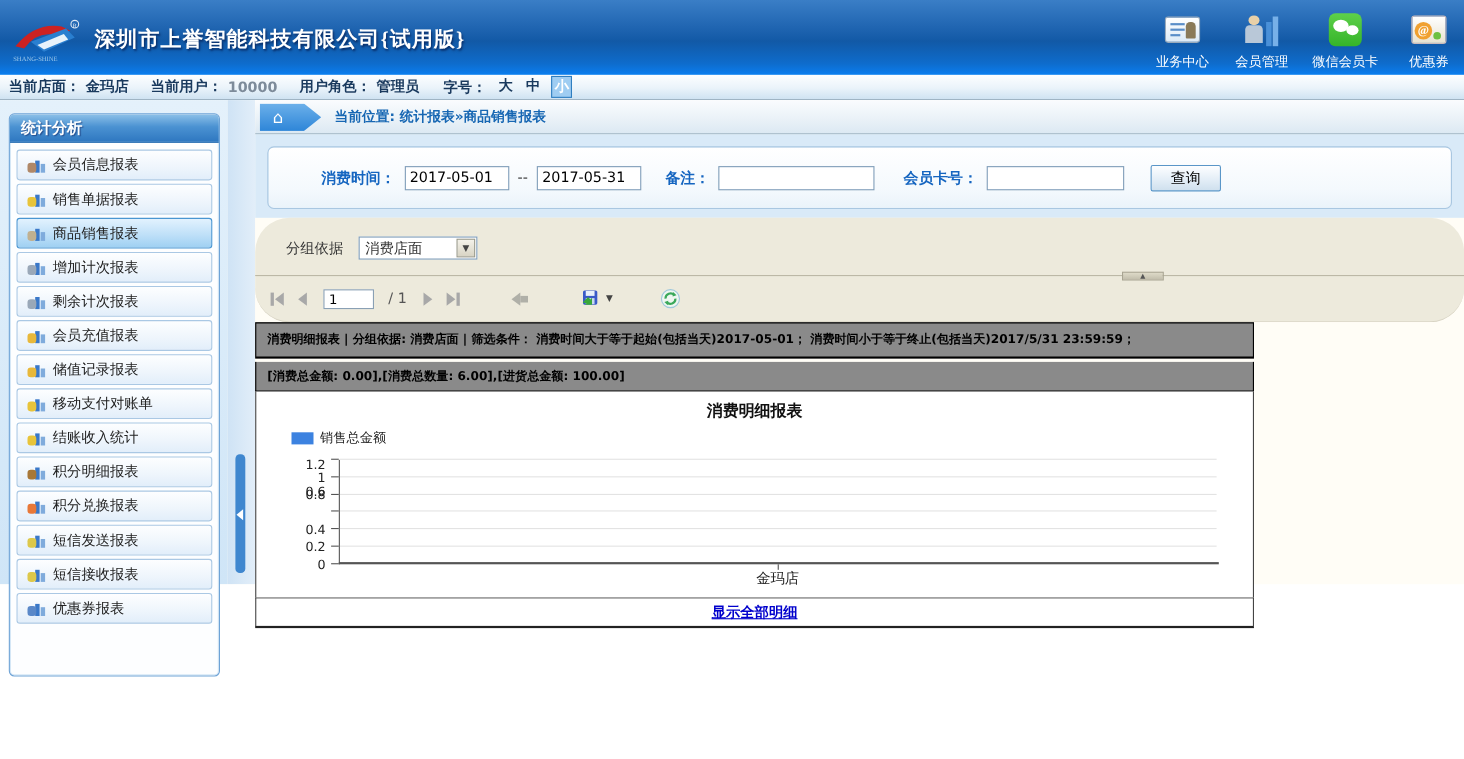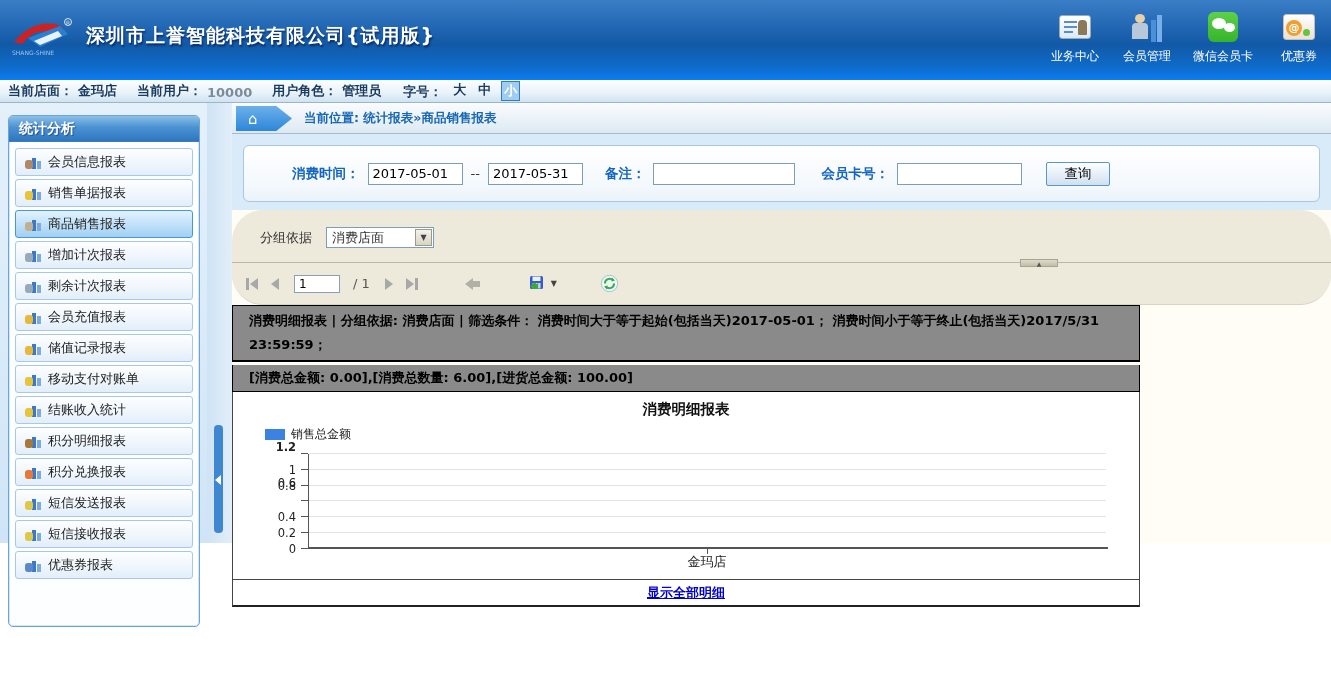--- a/index.html
+++ b/index.html
@@ -1,21 +1,21 @@
 <!DOCTYPE html>
 <html><head>
 <meta charset="utf-8">
 <style>
   * { margin:0; padding:0; box-sizing:border-box; }
   html,body { width:1331px; height:690px; overflow:hidden;
     font-family:"DejaVu Sans","Liberation Sans",sans-serif; font-size:13px; }
 
   
-  .topbar { height:80px; position:relative;
-    background:linear-gradient(180deg,#3a7ec6 0%,#2166b2 35%,#1259a6 55%,#0e6ccc 85%,#0b7ae8 97%,#0a80f0 100%); }
+  .topbar { height:68px; position:relative;
+    background:linear-gradient(180deg,#3a7ec6 0%,#2166b2 35%,#1259a6 55%,#0e6ccc 85%,#0b7ae8 97%,#0a80f0 100%);font-family:Liberation Serif, serif; }
   .brand { position:absolute; left:10px; top:14px; display:flex; align-items:center; gap:10px; }
   .brand-title { color:#fff; font-size:19px; font-weight:bold; letter-spacing:1px;
     text-shadow:1px 2px 2px rgba(0,0,40,.55); }
   .top-nav { position:absolute; right:6px; top:10px; display:flex; gap:20px; }
   .nav-item { display:flex; flex-direction:column; align-items:center; gap:4px; color:#fff;
     font-size:12px; cursor:pointer; min-width:52px; }
   .nav-ico { width:36px; height:34px; display:flex; align-items:center; justify-content:center; }
 
   
   .infobar { height:23px; background:linear-gradient(180deg,#fdfeff 0%,#eaf3fa 55%,#cfe3f2 100%);
@@ -105,21 +105,21 @@
   .pg-total { color:#555; font-size:13px; margin-right:4px; }
   .back-arrow { margin-left:36px; display:flex; align-items:center; cursor:pointer; }
   .back-arrow .tail { width:7px; height:6px; background:#b0b0a8; }
   .save-group { margin-left:40px; display:flex; align-items:center; gap:5px; cursor:pointer; }
   .ddown { font-size:8px; color:#444; }
   .refresh { margin-left:34px; cursor:pointer; display:flex; }
 
   
   .report { width:908px; }
   .gray-bar { background:#8a8a8a; border:1px solid #000; color:#000; font-weight:bold;
-    font-size:13px; padding:3px 16px; line-height:24px; }
+    font-size:11px; padding:3px 10px; line-height:24px; }
   .gray-bar.first { border-bottom:2px solid #000; }
   .gray-bar.second { margin-top:3px; border-top:none; line-height:20px; }
 
   .chartbox { position:relative; height:187px; background:#fff;
     border-left:1px solid #444; border-right:1px solid #444; }
   .chart-title { position:absolute; top:8px; left:0; width:100%; text-align:center;
     font-weight:bold; font-size:14.5px; color:#111; }
   .legend { position:absolute; left:32px; top:34px; display:flex; align-items:center; gap:6px;
     font-size:12px; color:#222; }
   .legend-swatch { width:20px; height:11px; }
@@ -440,21 +440,21 @@
             <div class="tickmark" style="bottom: 48px;"></div>
             <div class="ticklabel" style="bottom: 59px;">0.6</div>
             <div class="gridline" style="bottom: 63px;"></div>
             <div class="tickmark" style="bottom: 63px;"></div>
             <div class="ticklabel" style="bottom: 56px;">0.8</div>
             <div class="gridline" style="bottom: 79px;"></div>
             <div class="tickmark" style="bottom: 79px;"></div>
             <div class="ticklabel" style="bottom: 72px;">1</div>
             <div class="gridline" style="bottom: 95px;"></div>
             <div class="tickmark" style="bottom: 95px;"></div>
-            <div class="ticklabel" style="bottom: 95px; font-weight: bold;">1.2</div>
+            <div class="ticklabel" style="bottom: 84px;">1.2</div>
             <div style="position: absolute; bottom: 2px; left: 48%; width: 30px; background: rgb(60, 130, 224); height: 0px;"></div>
             <div class="xcat-tick"></div>
             <div class="xcat">金玛店</div>
           </div>
       </div>
 
       <div class="linkrow">
         <span class="detail-link">显示全部明细</span>
       </div>
     </div>

